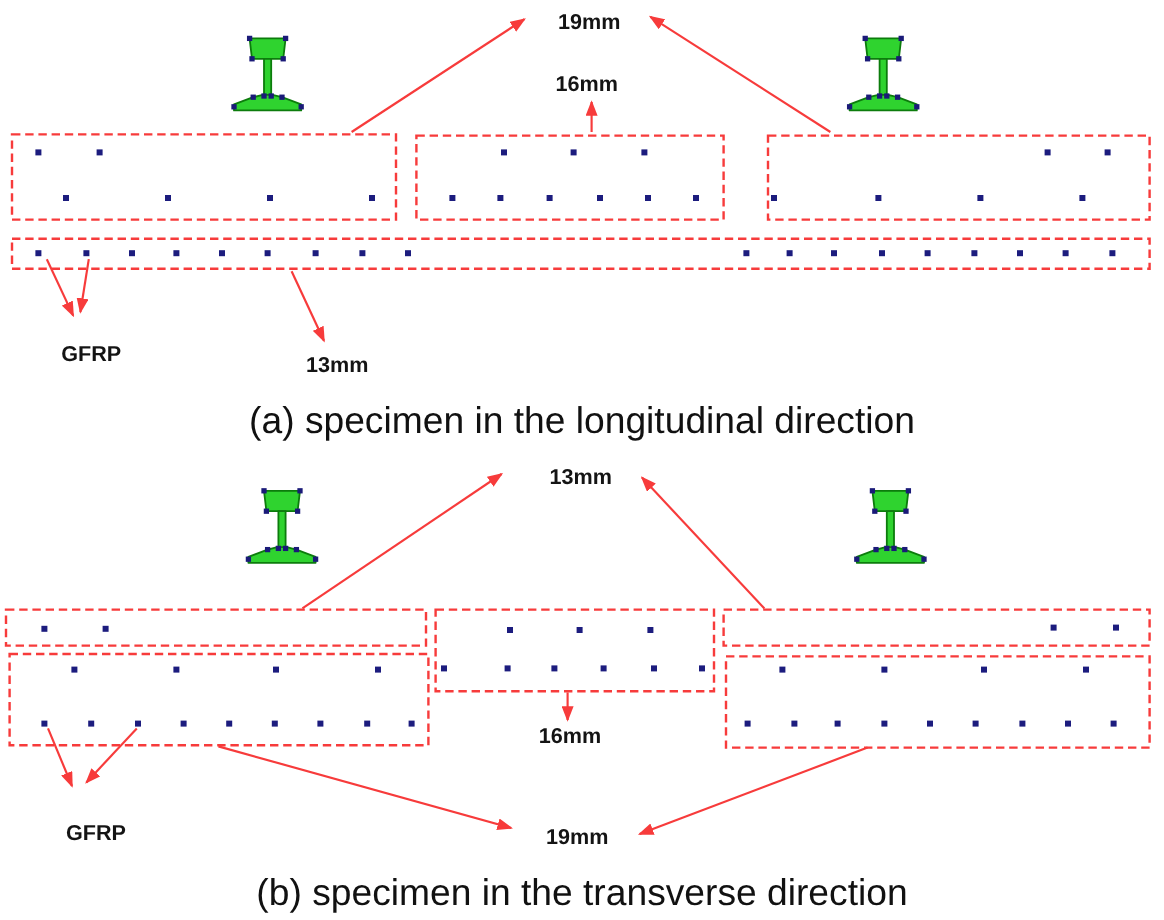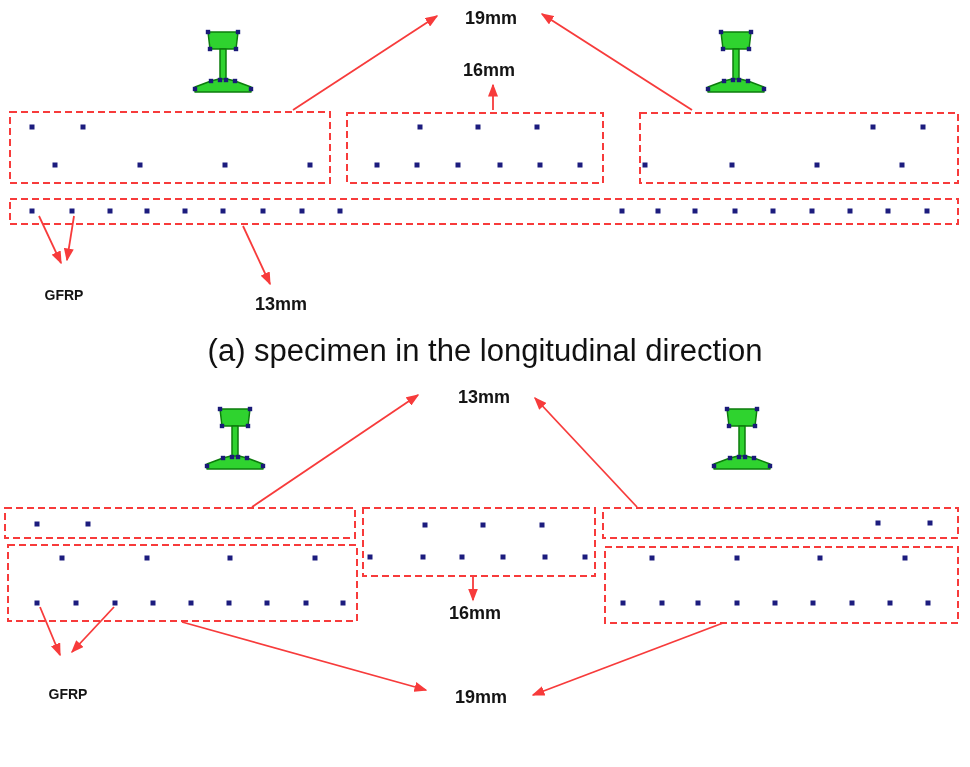--- a/index.html
+++ b/index.html
@@ -11,21 +11,21 @@
   .canvas{position:relative;width:970px;height:767px;background:#ffffff;overflow:hidden;}
   .overlay{position:absolute;left:0;top:0;width:970px;height:767px;}
   .slab{fill:none;stroke:var(--red);stroke-width:2;stroke-dasharray:7 4;}
   .rebar{fill:var(--dot);}
   .arrow{stroke:var(--red);stroke-width:1.8;fill:none;}
   .ahead{fill:var(--red);}
   .ghead{fill:var(--green);stroke:var(--green-line);stroke-width:1.5;stroke-linejoin:round;}
   .ghandle{fill:var(--handle);}
   .lbl{position:absolute;transform:translate(-50%,-50%);font-weight:bold;font-size:18px;
        color:var(--ink);white-space:nowrap;line-height:1;}
-  .lbl.gfrp{font-size:14px;}
+  .lbl.gfrp{font-size:18px;margin-left:12px;}
   .caption{position:absolute;left:0;width:970px;text-align:center;font-size:31px;
            color:#111;line-height:1.1;}
   .caption-a{top:334px;}
   .caption-b{top:727px;}
 </style>
 </head>
 <body>
 
 <div class="canvas">
 
@@ -154,20 +154,21 @@
         <line x1="637" y1="507" x2="535" y2="398" class="arrow" marker-end="url(#ah)"></line>
         <line x1="473" y1="577" x2="473" y2="600" class="arrow" marker-end="url(#ah)"></line>
         <line x1="40" y1="607" x2="60" y2="655" class="arrow" marker-end="url(#ah)"></line>
         <line x1="114" y1="607" x2="72" y2="652" class="arrow" marker-end="url(#ah)"></line>
         <line x1="182" y1="622" x2="426" y2="690" class="arrow" marker-end="url(#ah)"></line>
         <line x1="723" y1="623" x2="533" y2="695" class="arrow" marker-end="url(#ah)"></line>
       </g>
   </svg>
 
   <div class="caption caption-a">(a) specimen in the longitudinal direction</div>
+  <div class="caption caption-b">(b) specimen in the transverse direction</div>
 
 <div class="lbl" style="left: 491px; top: 18px;">19mm</div>
     <div class="lbl" style="left: 489px; top: 70px;">16mm</div>
     <div class="lbl gfrp" style="left: 64px; top: 295px;">GFRP</div>
     <div class="lbl" style="left: 281px; top: 304px;">13mm</div>
     <div class="lbl" style="left: 484px; top: 397px;">13mm</div>
     <div class="lbl" style="left: 475px; top: 613px;">16mm</div>
     <div class="lbl gfrp" style="left: 68px; top: 694px;">GFRP</div>
     <div class="lbl" style="left: 481px; top: 697px;">19mm</div>
   </div>

